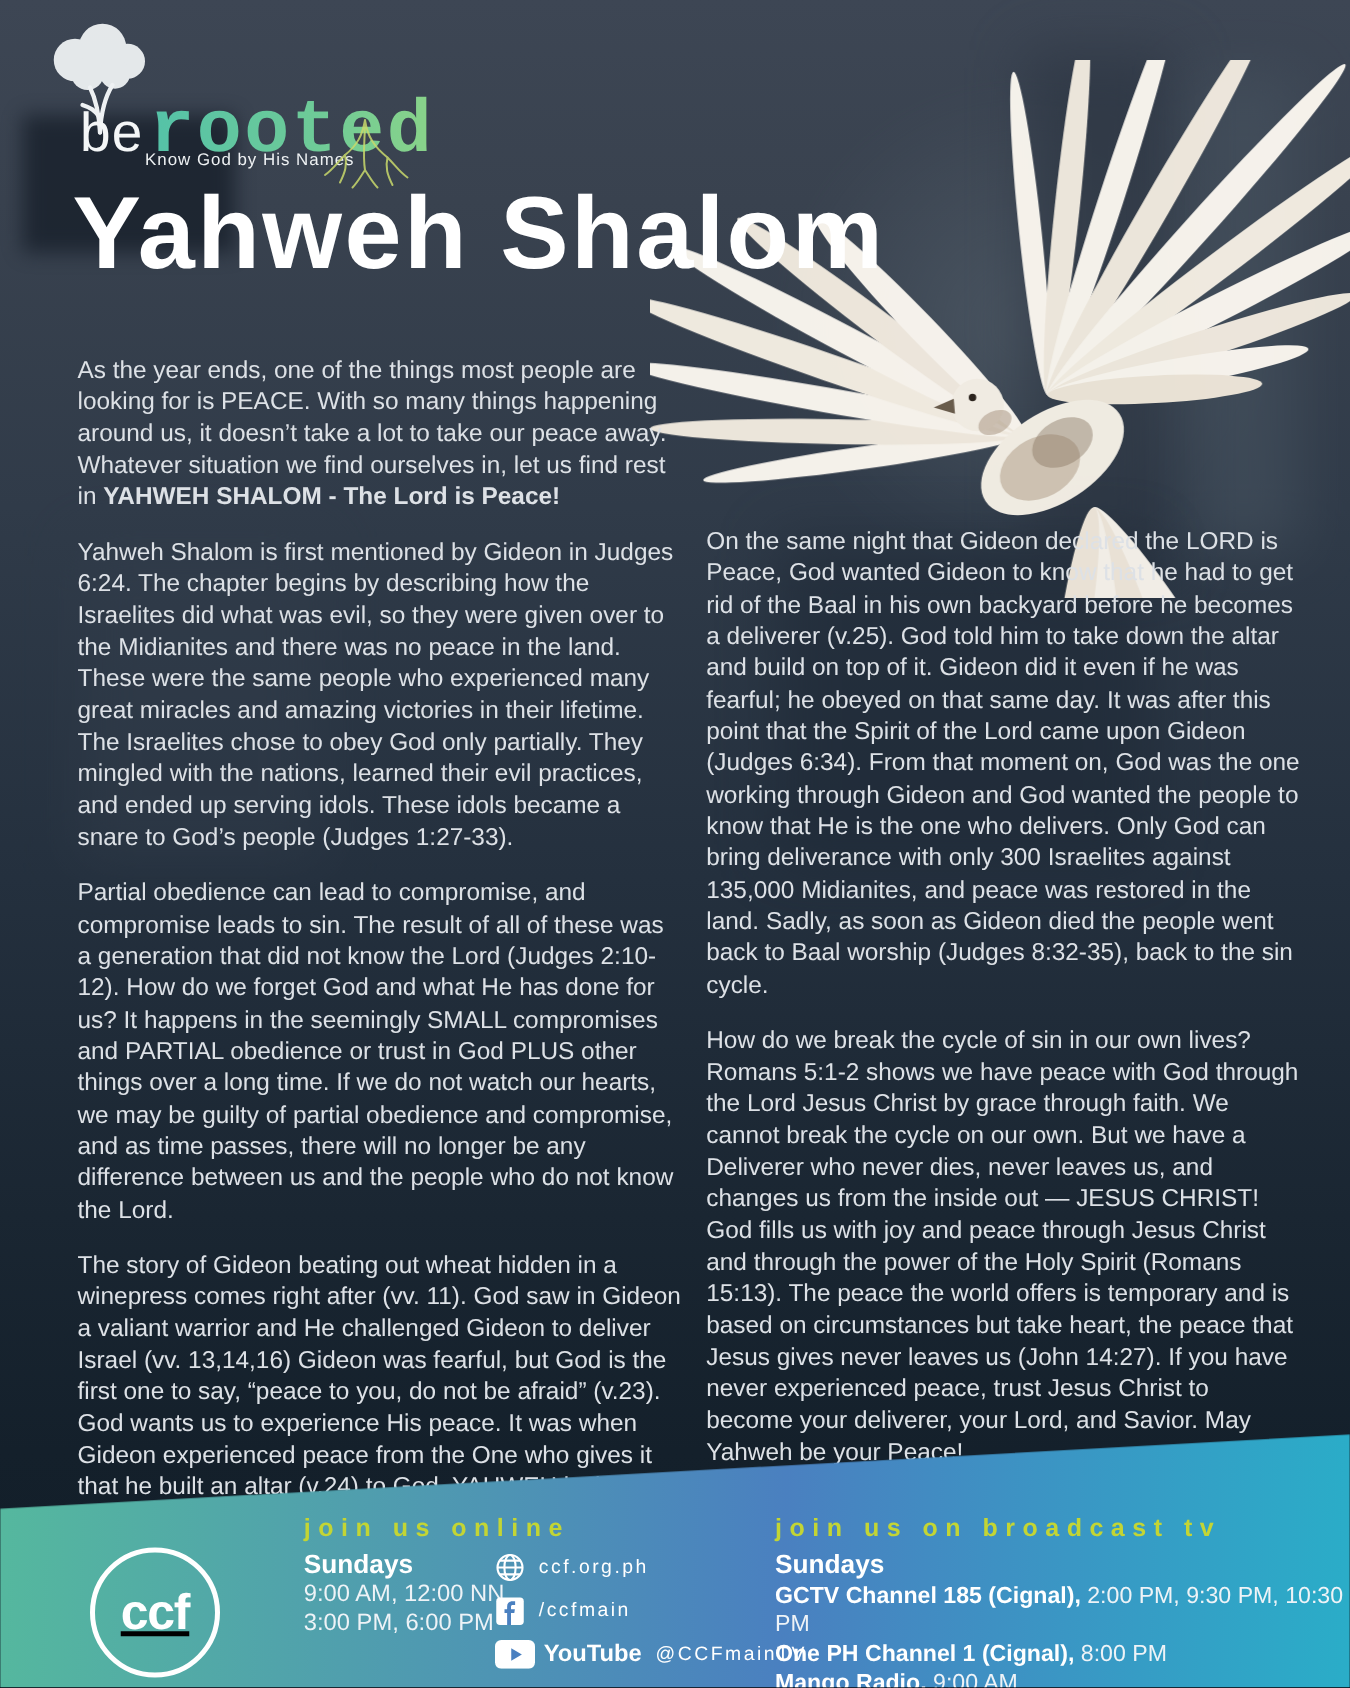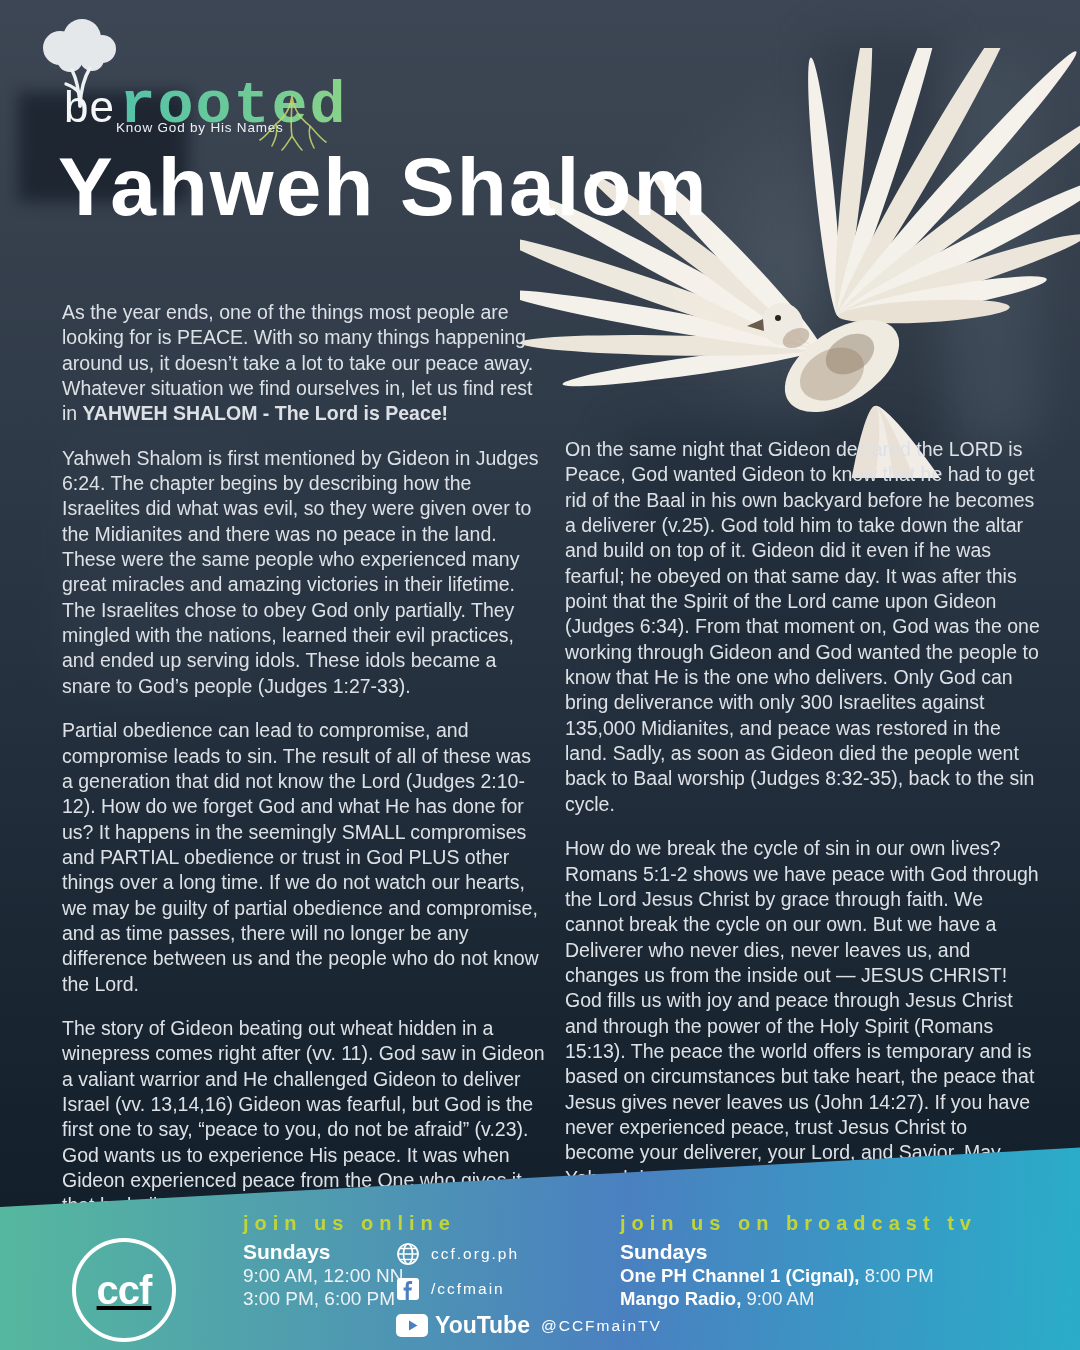--- a/index.html
+++ b/index.html
@@ -24,21 +24,21 @@
   .logo-rooted{font-size:60px;font-weight:700;letter-spacing:2px;
     background:linear-gradient(90deg,#54c2a8 0%,#6fcb97 60%,#8ad389 100%);
     -webkit-background-clip:text;background-clip:text;color:transparent;font-family:Liberation Mono, monospace;}
   .logo-tagline{position:absolute;left:86px;top:104px;font-size:13.5px;color:#eef1f3;letter-spacing:.8px;font-weight:400;}
   .logo-roots{position:absolute;left:222px;top:78px;}
 
   .title{position:absolute;left:58px;top:146px;font-size:82px;font-weight:700;color:#ffffff;letter-spacing:2px;line-height:1;}
   .subtitle{position:absolute;left:62px;top:232px;font-size:23px;font-weight:700;color:#a7c8ec;letter-spacing:5.5px;}
 
   .col{position:absolute;font-size:19.5px;line-height:1.30;color:#dde1e6;font-weight:400;}
-  .col p{margin:16px 0 19px 0;}
+  .col p{margin:0 0 19px 0;}
   .col-left{left:62px;top:284px;width:485px;}
   .col-right{left:565px;top:421px;width:476px;}
   .b{font-weight:700;}
 
   .dove{position:absolute;left:520px;top:48px;pointer-events:none;}
 
   
   .footer{
     position:absolute;left:0;top:1130px;width:1080px;height:220px;
     background:linear-gradient(92deg,#55b89e 0%,#4a80c0 58%,#2aadc8 100%);
@@ -49,21 +49,21 @@
   .ccf-logo span{color:#ffffff;font-size:40px;font-weight:700;letter-spacing:-1px;}
   .f-head{position:absolute;font-size:20px;font-weight:700;color:#c3d534;letter-spacing:6px;}
   .f-head.online{left:243px;top:82px;}
   .f-head.broadcast{left:620px;top:82px;text-align:center;}
   .f-day{font-size:21px;font-weight:700;color:#ffffff;}
   .f-times{font-size:19px;color:#eef3f7;line-height:1.22;}
   .f-left-sched{position:absolute;left:243px;top:110px;}
   .f-social{position:absolute;left:396px;top:112px;}
   .f-social .row{display:flex;align-items:center;margin-bottom:11px;}
   .f-social .txt{font-size:15.5px;color:#ffffff;letter-spacing:2px;margin-left:11px;font-weight:400;}
-  .yt-word{font-size:23px;color:#ffffff;font-weight:700;letter-spacing:0;margin-left:7px;font-family:"Liberation Sans",sans-serif;}
+  .yt-word{font-size:19px;color:#ffffff;font-weight:700;letter-spacing:0;margin-left:7px;font-family:"Liberation Sans",sans-serif;}
   .f-right-sched{position:absolute;left:620px;top:110px;}
   .f-right-sched .line{font-size:18.5px;color:#eef3f7;line-height:1.26;}
   .f-right-sched .lbl{font-weight:700;color:#ffffff;}
 </style>
 </head>
 <body>
 
 <div class="page">
 
   <div class="bgshape bg2"></div>
@@ -200,18 +200,19 @@
           <path d="M13,6.5 L21.5,11.5 L13,16.5 Z" fill="#4a80c0"></path>
         </svg>
         <span class="yt-word">YouTube</span>
         <span class="txt">@CCFmainTV</span>
       </div>
     </div>
 
     <div class="f-head broadcast">join us on broadcast tv</div>
     <div class="f-right-sched">
       <div class="f-day">Sundays</div>
+      <div class="line"><span class="lbl">GCTV Channel 185 (Cignal),</span><span> 2:00 PM, 9:30 PM, 10:30 PM</span></div>
       <div class="line"><span class="lbl">One PH Channel 1 (Cignal),</span><span> 8:00 PM</span></div>
       <div class="line"><span class="lbl">Mango Radio,</span><span> 9:00 AM</span></div>
     </div>
   </div>
 
 </div>
 
 </body></html>

